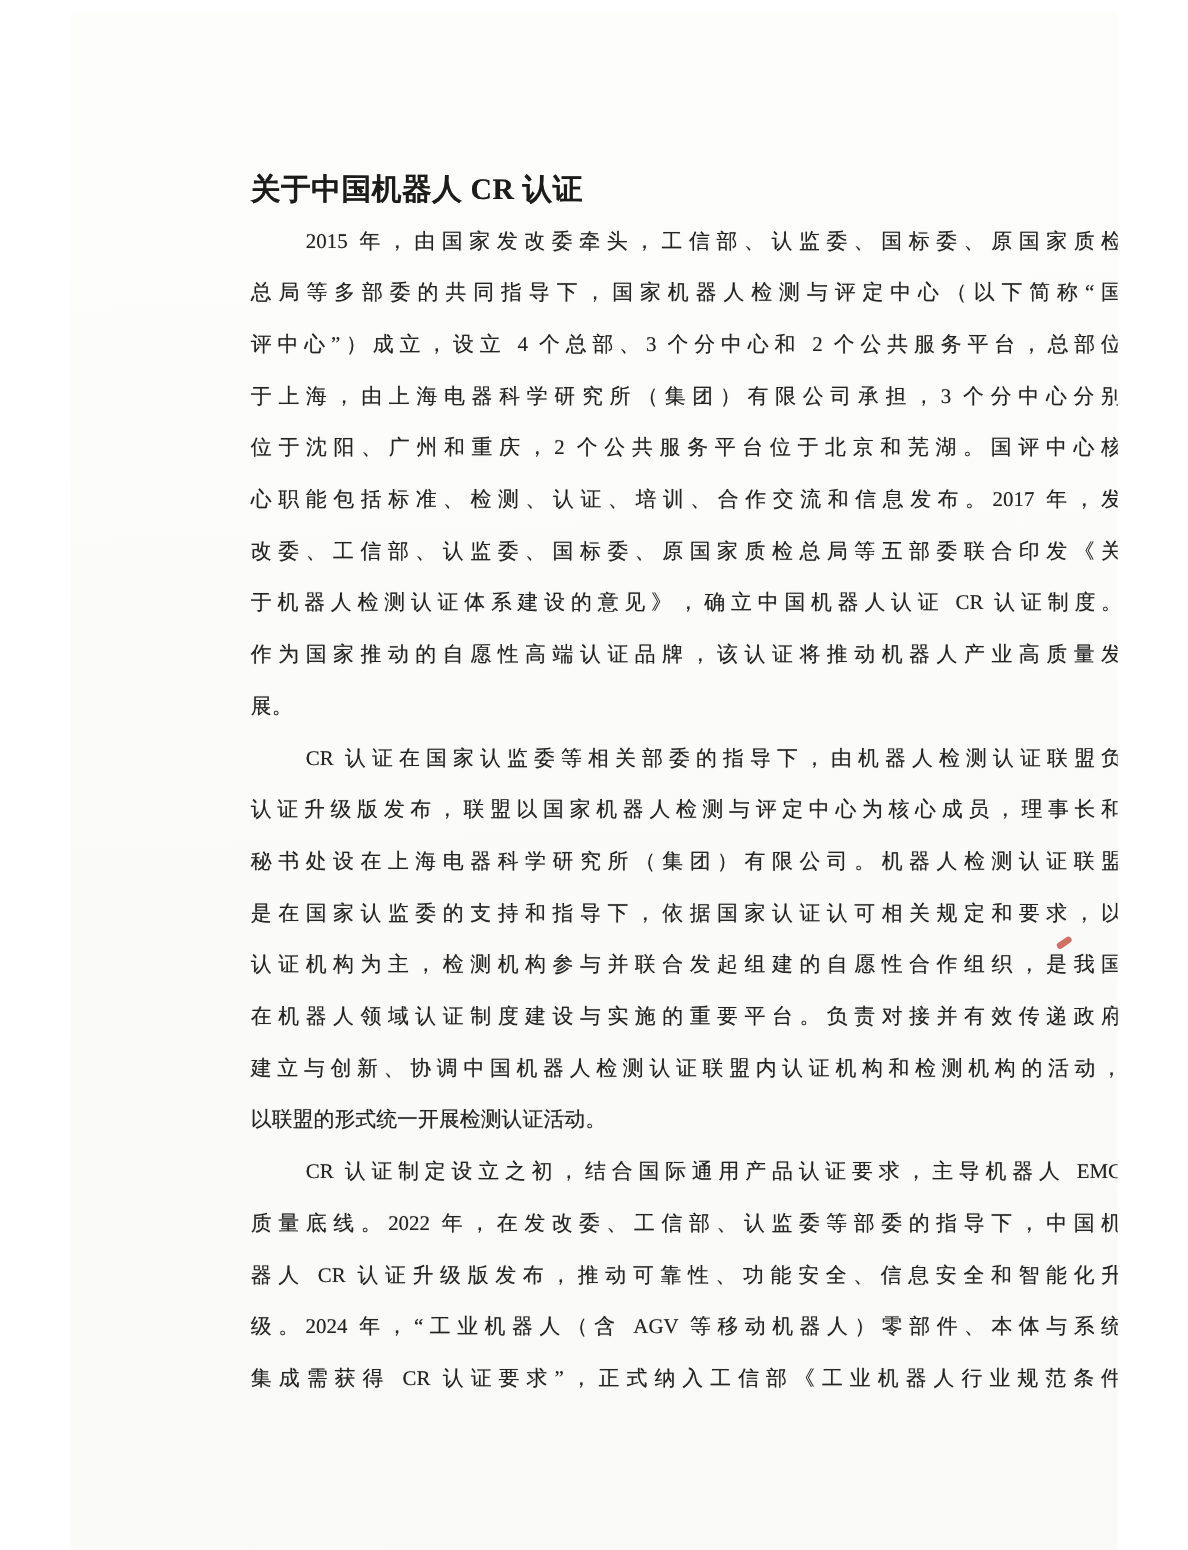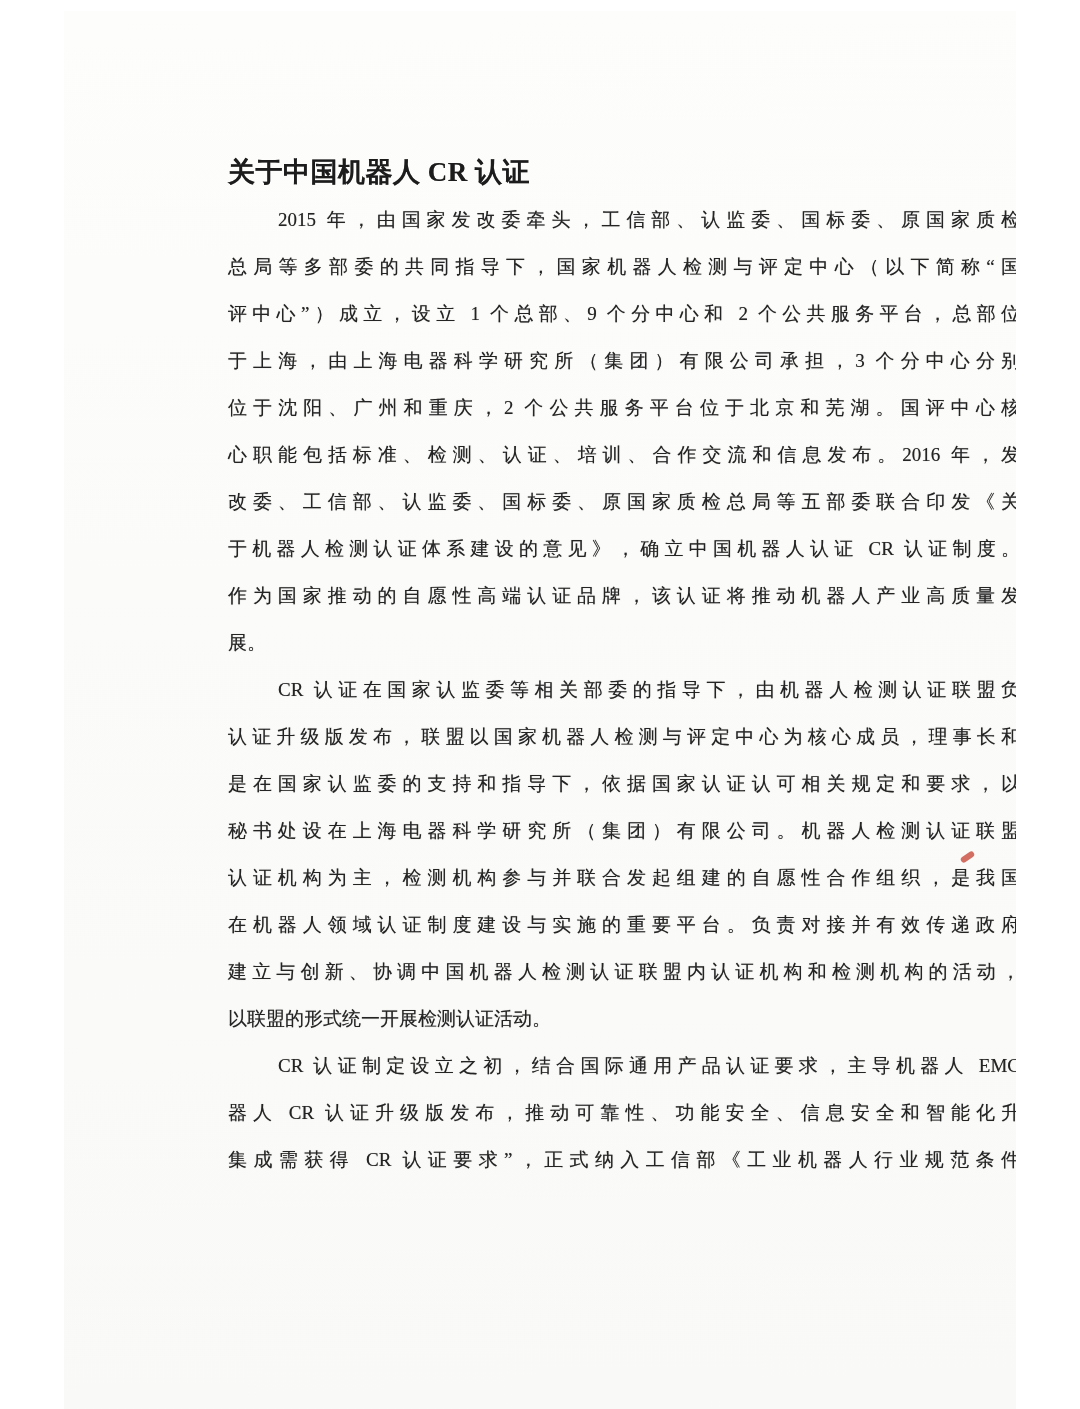--- a/index.html
+++ b/index.html
@@ -68,44 +68,46 @@
 <body>
 
 <div class="page">
 
   <div class="content">
     <h1 class="doc-title">关于中国机器人 CR 认证</h1>
 
     <div class="paragraph">
       <div class="line first">2015 年，由国家发改委牵头，工信部、认监委、国标委、原国家质检</div>
       <div class="line">总局等多部委的共同指导下，国家机器人检测与评定中心（以下简称“国</div>
-      <div class="line">评中心”）成立，设立 1 个总部、9 个分中心和 2 个公共服务平台，总部位</div>
+      <div class="line">评中心”）成立，设立 4 个总部、3 个分中心和 2 个公共服务平台，总部位</div>
       <div class="line">于上海，由上海电器科学研究所（集团）有限公司承担，3 个分中心分别</div>
       <div class="line">位于沈阳、广州和重庆，2 个公共服务平台位于北京和芜湖。国评中心核</div>
-      <div class="line">心职能包括标准、检测、认证、培训、合作交流和信息发布。2016 年，发</div>
+      <div class="line">心职能包括标准、检测、认证、培训、合作交流和信息发布。2017 年，发</div>
       <div class="line">改委、工信部、认监委、国标委、原国家质检总局等五部委联合印发《关</div>
       <div class="line">于机器人检测认证体系建设的意见》，确立中国机器人认证 CR 认证制度。</div>
       <div class="line">作为国家推动的自愿性高端认证品牌，该认证将推动机器人产业高质量发</div>
       <div class="line last">展。</div>
     </div>
 
     <div class="paragraph">
       <div class="line first">CR 认证在国家认监委等相关部委的指导下，由机器人检测认证联盟负</div>
       <div class="line">认证升级版发布，联盟以国家机器人检测与评定中心为核心成员，理事长和</div>
+      <div class="line">秘书处设在上海电器科学研究所（集团）有限公司。机器人检测认证联盟</div>
       <div class="line">是在国家认监委的支持和指导下，依据国家认证认可相关规定和要求，以</div>
-      <div class="line">秘书处设在上海电器科学研究所（集团）有限公司。机器人检测认证联盟</div>
       <div class="line">认证机构为主，检测机构参与并联合发起组建的自愿性合作组织，是我国</div>
       <div class="line">在机器人领域认证制度建设与实施的重要平台。负责对接并有效传递政府</div>
       <div class="line">建立与创新、协调中国机器人检测认证联盟内认证机构和检测机构的活动，</div>
       <div class="line last">以联盟的形式统一开展检测认证活动。</div>
     </div>
 
     <div class="paragraph">
       <div class="line first">CR 认证制定设立之初，结合国际通用产品认证要求，主导机器人 EMC</div>
+      <div class="line">质量底线。2022 年，在发改委、工信部、认监委等部委的指导下，中国机</div>
       <div class="line">器人 CR 认证升级版发布，推动可靠性、功能安全、信息安全和智能化升</div>
+      <div class="line">级。2024 年，“工业机器人（含 AGV 等移动机器人）零部件、本体与系统</div>
       <div class="line">集成需获得 CR 认证要求”，正式纳入工信部《工业机器人行业规范条件</div>
     </div>
   </div>
 
   <div class="stamp">
     <svg width="220" height="270" viewBox="0 0 220 270">
       <path d="M 115 33 A 113 113 0 0 1 103 235" fill="none" stroke="#c23222" stroke-width="8" stroke-linecap="round" opacity="0.88"></path>
     </svg>
     <span class="seal-char c0">证</span>
     <span class="seal-char c1">联</span>

